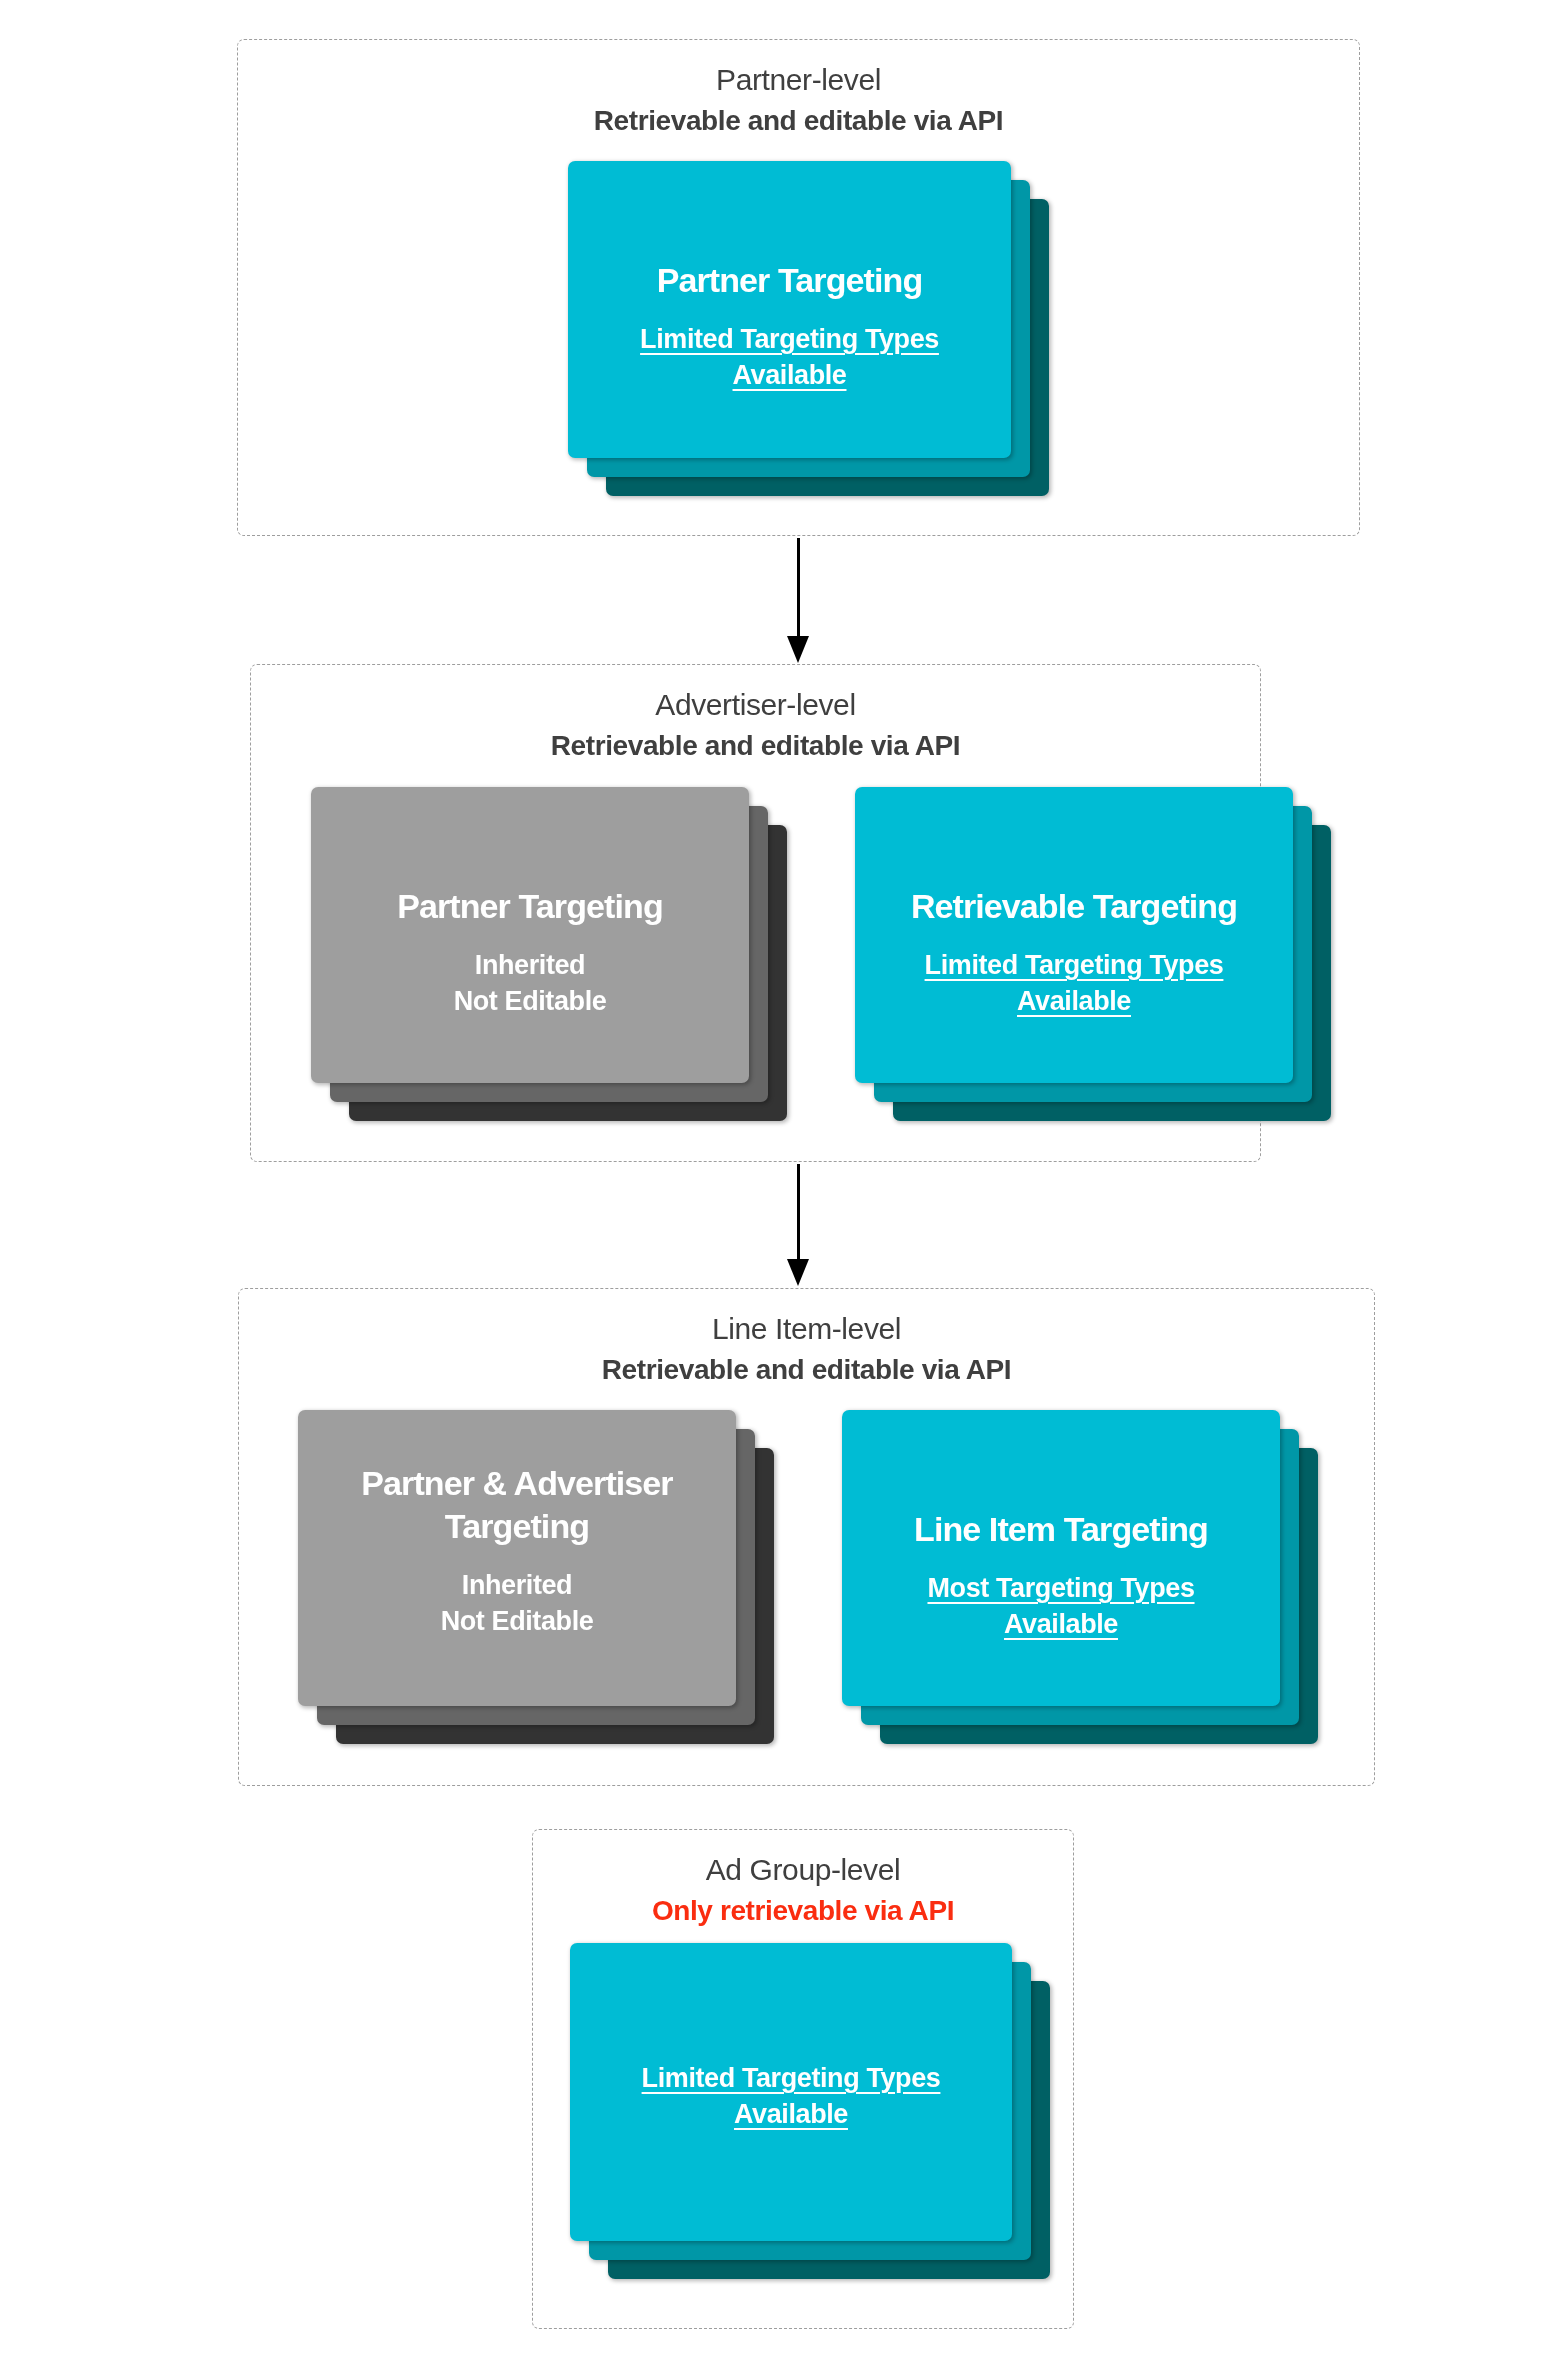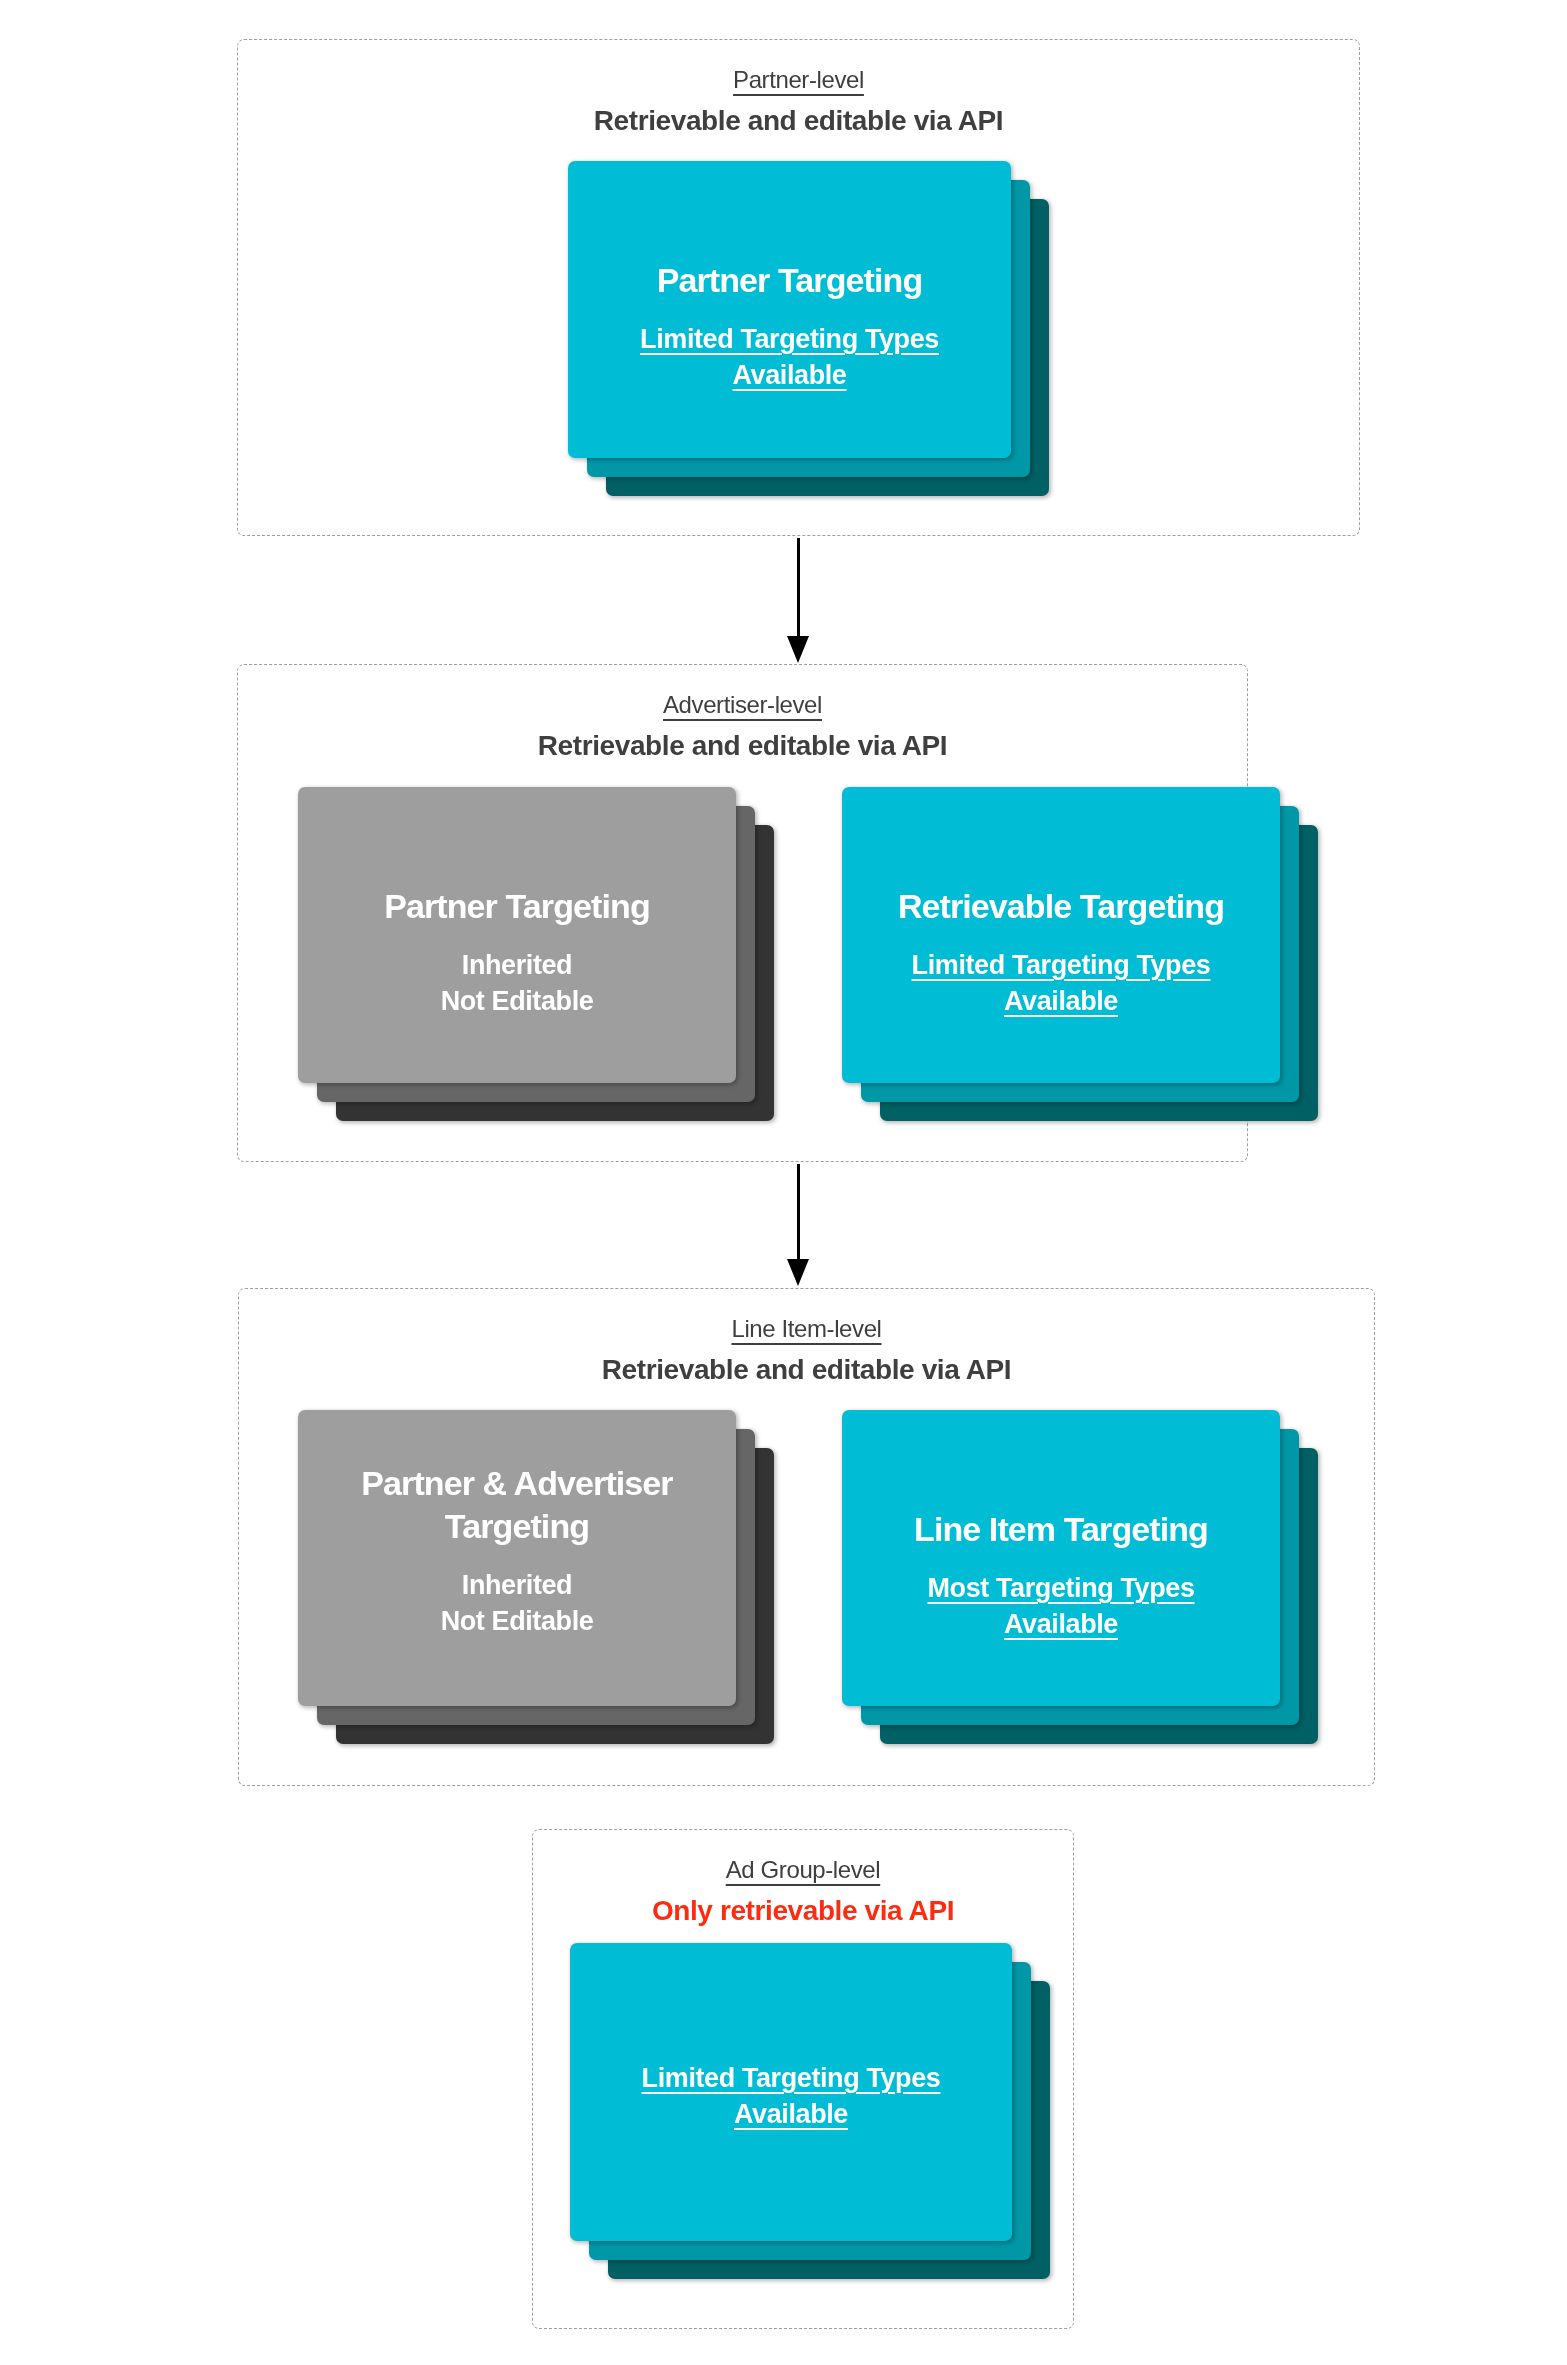--- a/index.html
+++ b/index.html
@@ -12,22 +12,22 @@
   body{
     width:1567px;height:2366px;background:var(--background);
     font-family:"Liberation Sans", sans-serif;position:relative;overflow:hidden;
   }
   .level-box{
     position:absolute;background:var(--background);
     border:1.8px dashed var(--box-border);border-radius:7.1px;box-sizing:border-box;
   }
   .heading{position:absolute;top:19.6px;left:0;right:0;text-align:center;color:var(--heading-text);}
   .section-title{
-    font-size:24px;font-weight:400;line-height:39px;letter-spacing:-0.4px;
-    text-decoration:underline;text-decoration-thickness:1.8px;text-underline-offset:6.3px;
+    font-size:30px;font-weight:400;line-height:39px;letter-spacing:-0.4px;
+    text-decoration-thickness:1.8px;text-underline-offset:6.3px;
   }
   .section-subtitle{font-size:28px;font-weight:700;line-height:39px;letter-spacing:-0.4px;margin-top:2.7px;}
   .section-subtitle.red{color:var(--red-text);}
 
   .stack{position:absolute;}
   .layer{
     position:absolute;border-radius:7.1px;width:var(--cw);height:var(--ch);
     box-shadow:1.8px 1.8px 4.5px rgba(0,0,0,0.28);
   }
   .layer.back{left:38px;top:38px;z-index:1;}
@@ -73,21 +73,21 @@
       </div>
     </div>
   </div>
 </div>
 
 <div class="flow-arrow" style="left:787px;top:538px;height:125px;">
   <div class="shaft" style="height:100px;"></div>
   <div class="head" style="top:98px;"></div>
 </div>
 
-<div class="level-box" style="left:237px;top:664px;width:1011px;height:498px;">
+<div class="level-box" style="left:250px;top:664px;width:1011px;height:498px;">
   <div class="heading">
     <div class="section-title">Advertiser-level</div>
     <div class="section-subtitle">Retrievable and editable via API</div>
   </div>
   <div class="stack gray" style="left:60px;top:122px;--cw:438px;--ch:296px;">
     <div class="layer back"></div>
     <div class="layer mid"></div>
     <div class="layer front">
       <div class="card-title">Partner Targeting</div>
       <div class="card-body">

